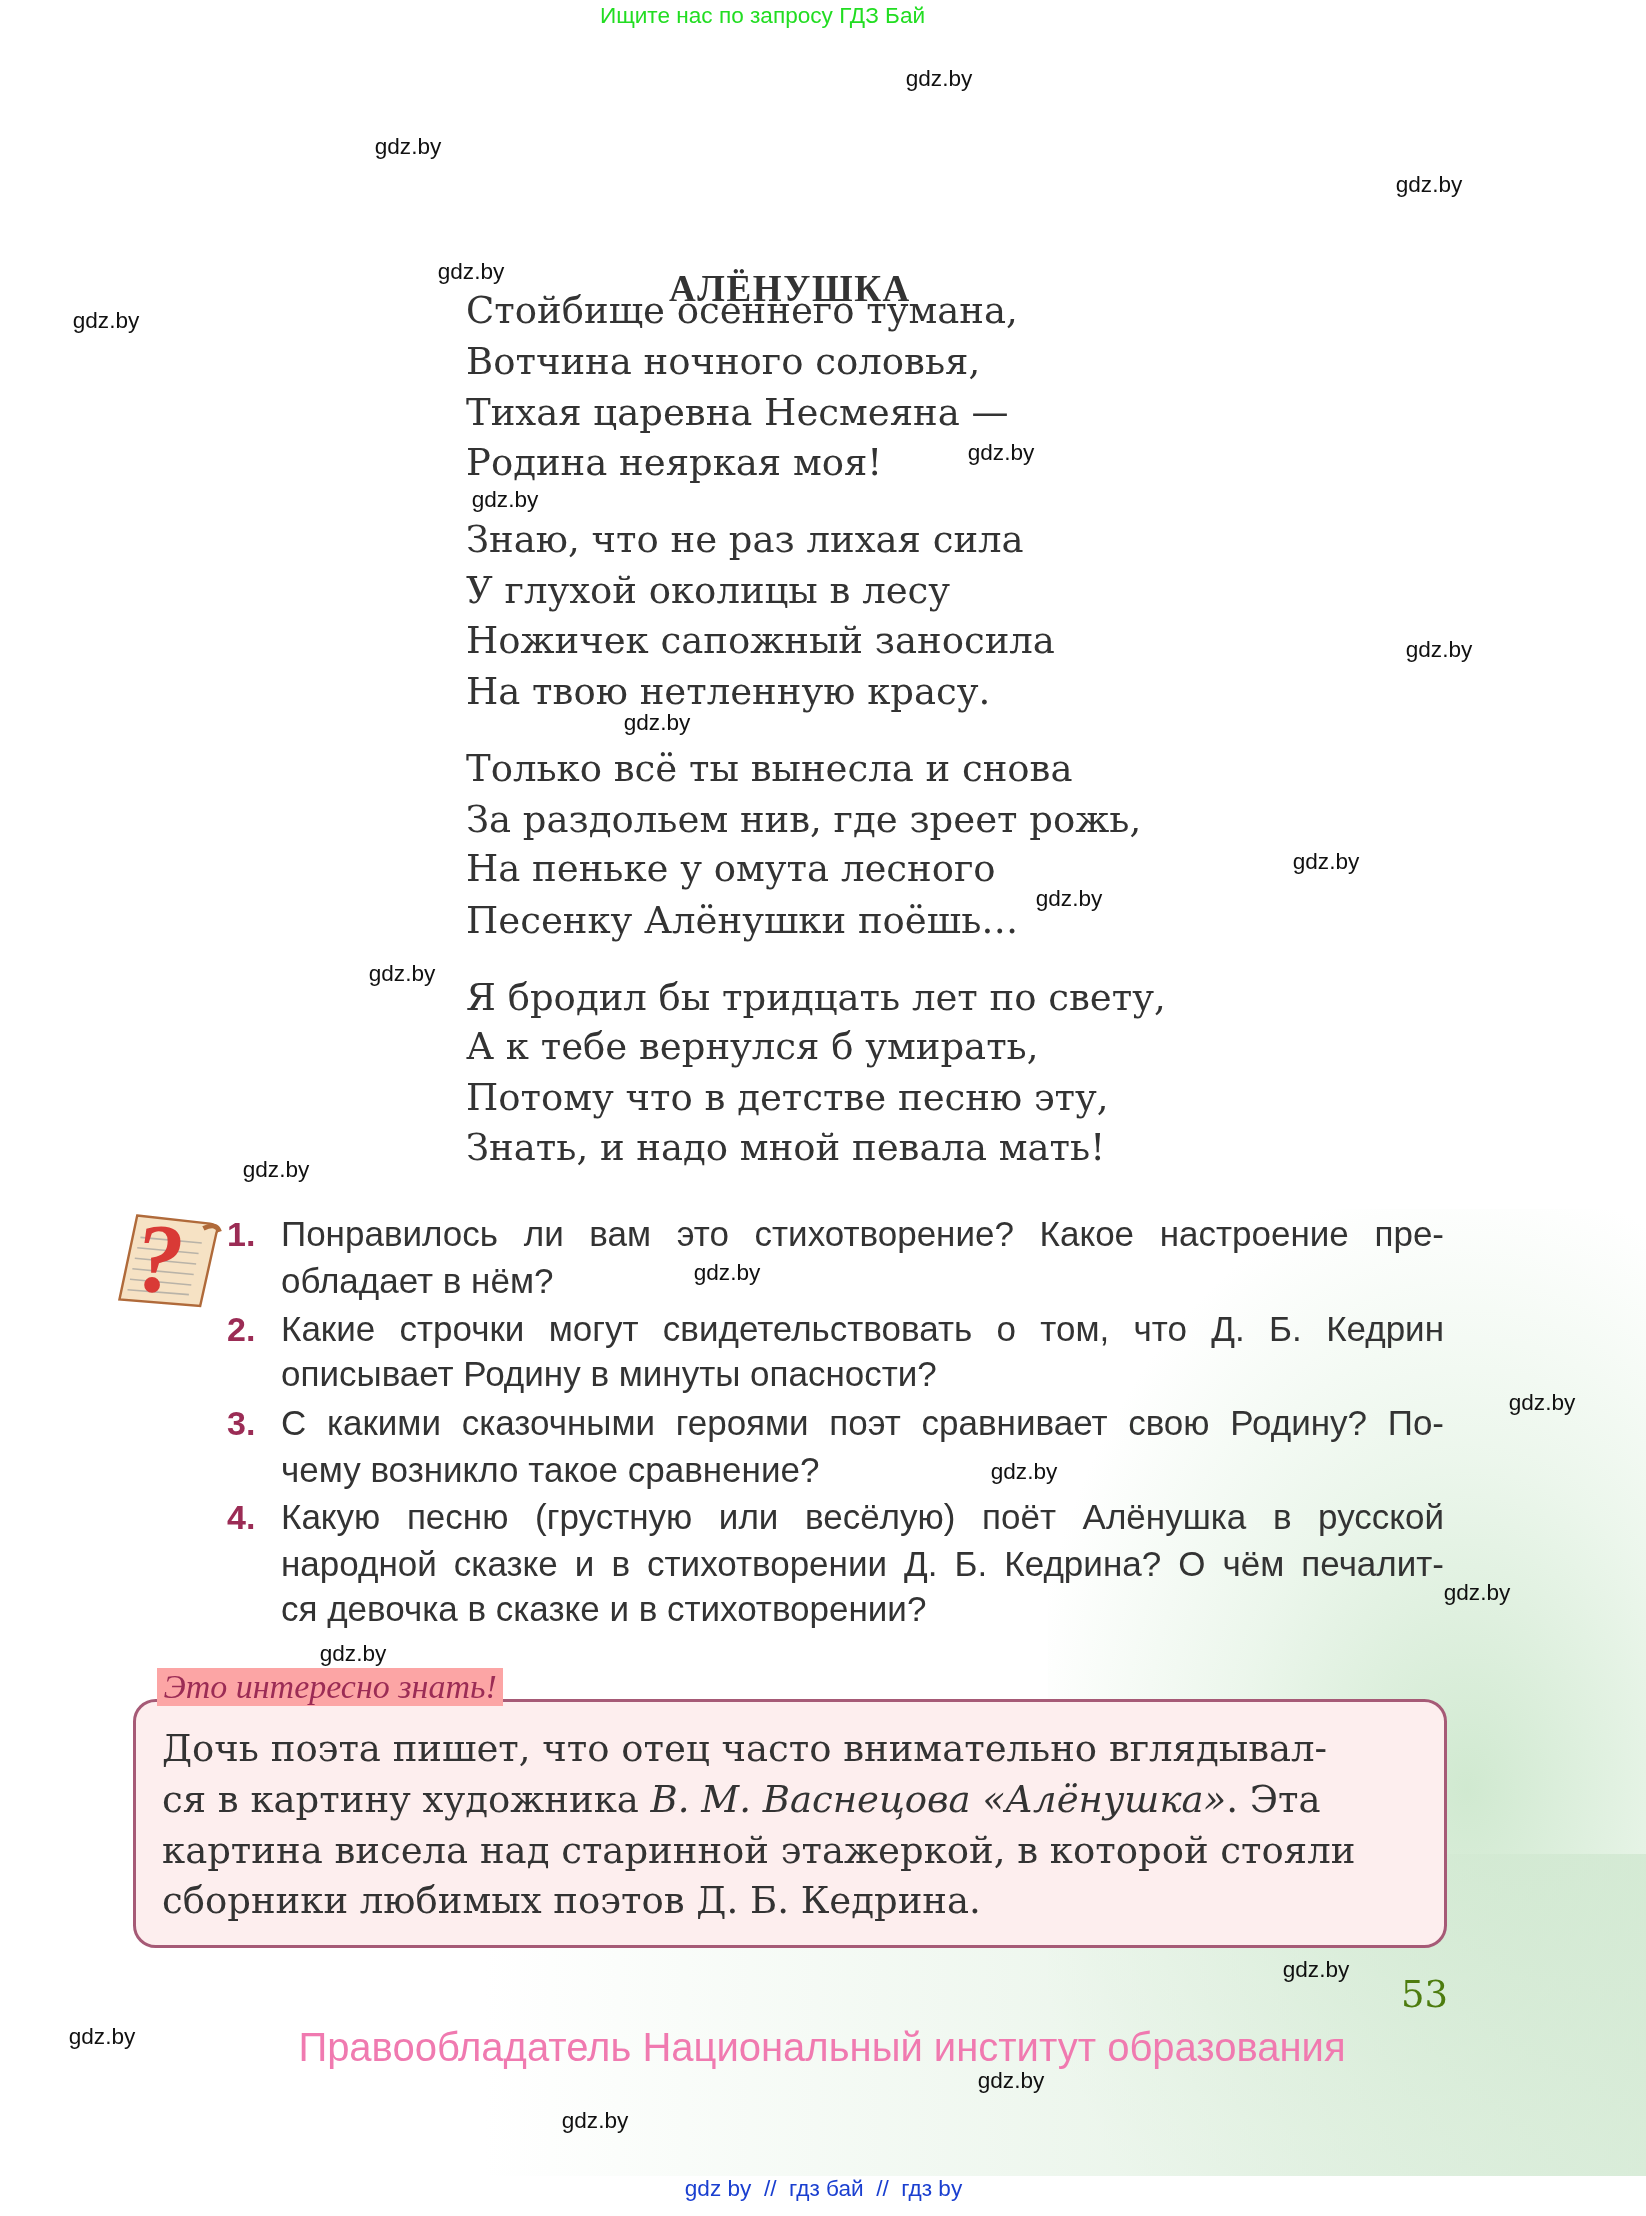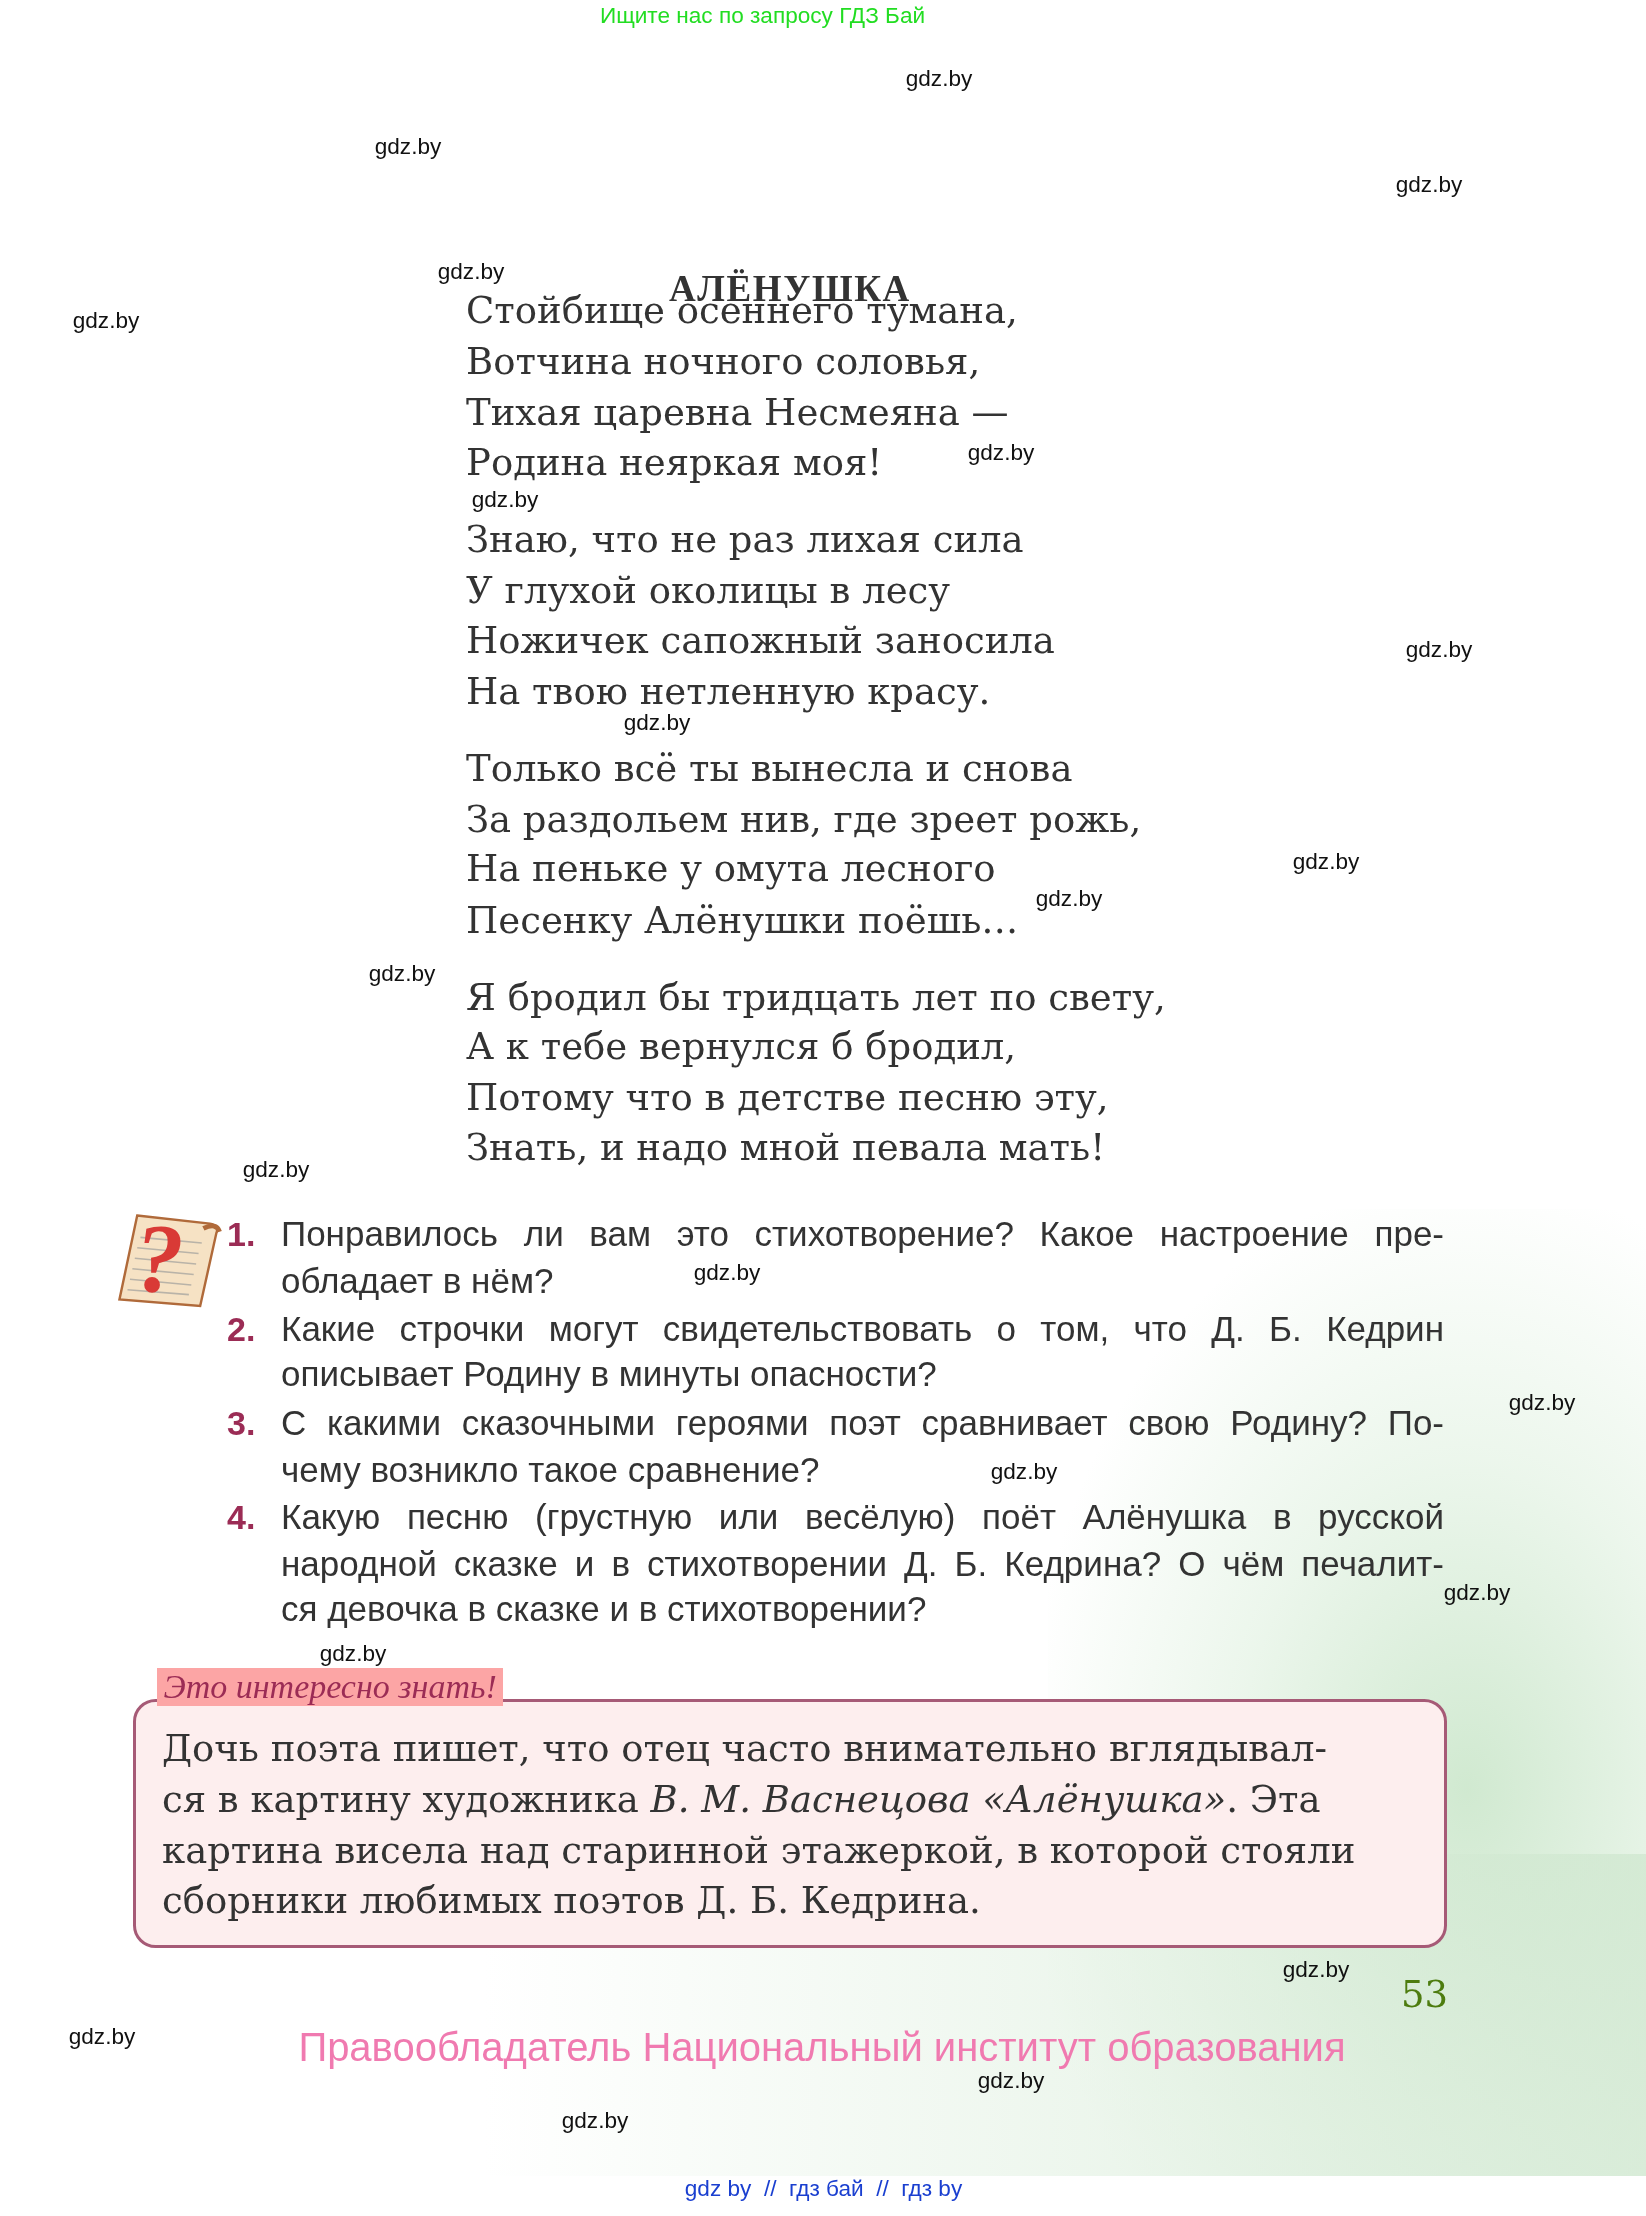--- a/index.html
+++ b/index.html
@@ -70,21 +70,21 @@
 <div class="poem-line" style="top:590px">У глухой околицы в лесу</div>
 <div class="poem-line" style="top:640px">Ножичек сапожный заносила</div>
 <div class="poem-line" style="top:691px">На твою нетленную красу.</div>
 
 <div class="poem-line" style="top:768px">Только всё ты вынесла и снова</div>
 <div class="poem-line" style="top:819px">За раздольем нив, где зреет рожь,</div>
 <div class="poem-line" style="top:868px">На пеньке у омута лесного</div>
 <div class="poem-line" style="top:920px">Песенку Алёнушки поёшь…</div>
 
 <div class="poem-line" style="top:997px">Я бродил бы тридцать лет по свету,</div>
-<div class="poem-line" style="top:1046px">А к тебе вернулся б бродил,</div>
+<div class="poem-line" style="top:1046px">А к тебе вернулся б умирать,</div>
 <div class="poem-line" style="top:1097px">Потому что в детстве песню эту,</div>
 <div class="poem-line" style="top:1147px">Знать, и надо мной певала мать!</div>
 
 <div class="qicon">
   <svg width="113" height="113" viewBox="0 0 140 140">
     <path d="M30 18 L120 28 Q132 30 128 40 L108 130 L8 122 Z" fill="#f6e2c4" stroke="#b06a3a" stroke-width="3"></path>
     <path d="M112 34 Q128 26 132 38" fill="none" stroke="#b06a3a" stroke-width="6"></path>
     <g stroke="#b9b3a8" stroke-width="2">
       <line x1="34" y1="45" x2="110" y2="52"></line>
         <line x1="30" y1="58" x2="106" y2="65"></line>

